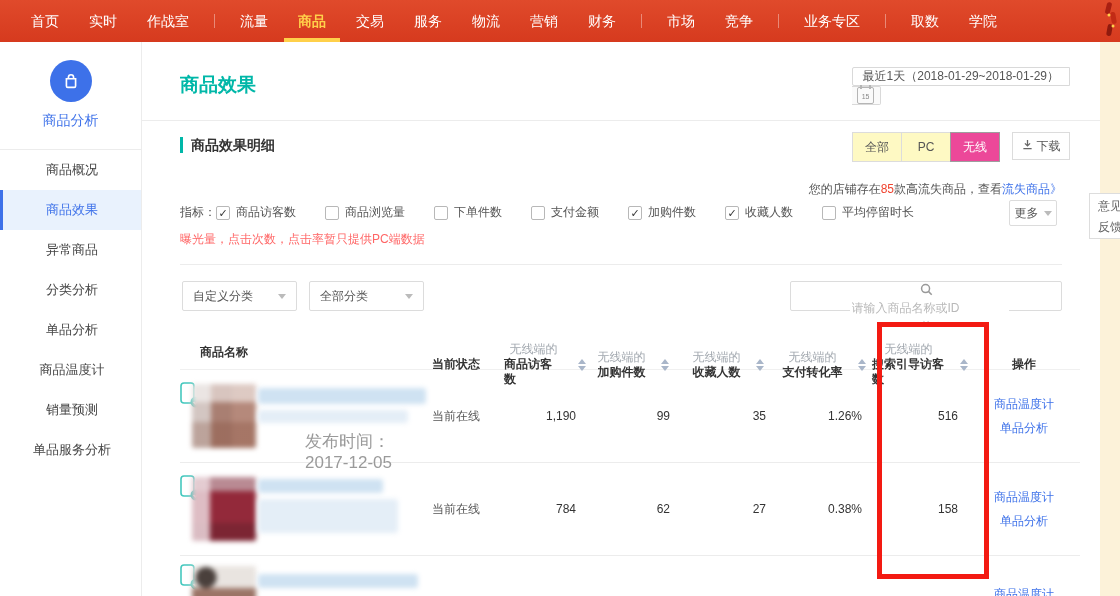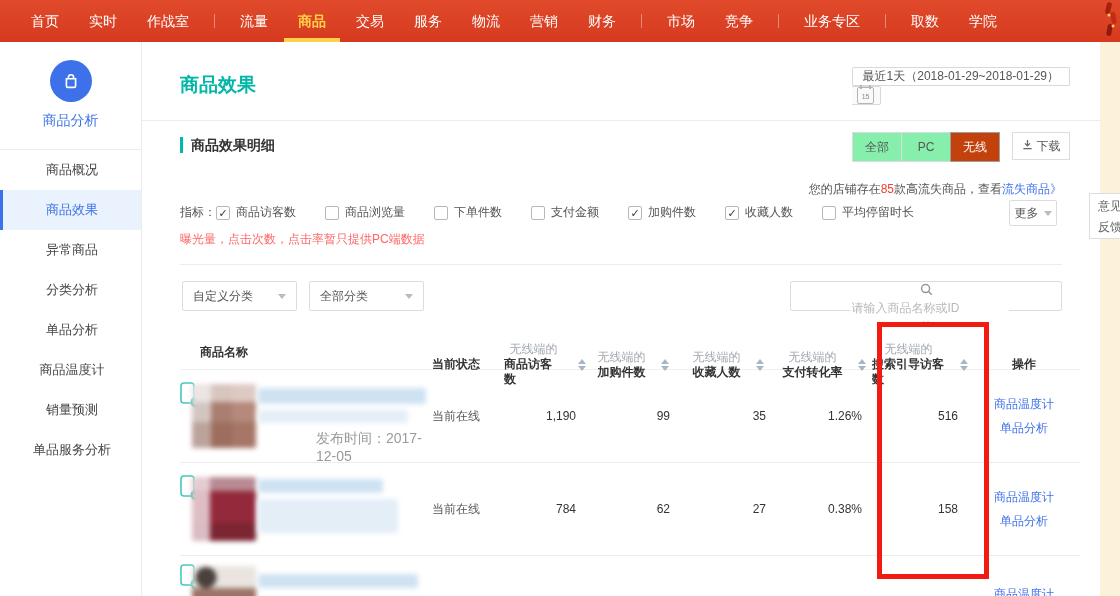--- a/index.html
+++ b/index.html
@@ -41,23 +41,23 @@
            display:flex;align-items:center;justify-content:center;background:#fafafa;cursor:pointer;}
   .cal-icon{width:15px;height:15px;border:1px solid #b5b5b5;border-radius:2px;position:relative;
             font-size:7px;color:#888;text-align:center;line-height:17px;}
   .cal-icon:before{content:"";position:absolute;left:2px;top:-3px;width:2px;height:4px;background:#b5b5b5;}
   .cal-icon:after{content:"";position:absolute;right:2px;top:-3px;width:2px;height:4px;background:#b5b5b5;}
 
   .section-row{position:absolute;left:0;top:90px;width:100%;height:30px;}
   .section-title{position:absolute;left:38px;top:5px;font-size:14px;font-weight:bold;color:#333;
                  border-left:3px solid #00b7a8;padding-left:8px;line-height:16px;}
   .tab-group{position:absolute;right:100px;top:0;display:flex;}
-  .tab-btn{width:48px;height:28px;border:1px solid #dcdcdc;background:#86efac;font-size:12px;color:#555;
+  .tab-btn{width:48px;height:28px;border:1px solid #dcdcdc;background:#fef9c3;font-size:12px;color:#555;
            display:flex;align-items:center;justify-content:center;margin-left:-1px;cursor:pointer;}
-  .tab-btn.active{background:#c2410c;border-color:#9e9e9e;color:#fff;}
+  .tab-btn.active{background:#ec4899;border-color:#9e9e9e;color:#fff;}
   .dl-btn{position:absolute;right:30px;top:0;width:58px;height:28px;border:1px solid #dcdcdc;background:#fff;
           font-size:12px;color:#555;display:flex;align-items:center;justify-content:center;gap:4px;cursor:pointer;box-sizing:border-box;}
 
   .notice{position:absolute;top:139px;right:38px;font-size:12px;color:#555;}
   .notice .red{color:#f0412c;}
   .notice .link{color:#3d71e9;cursor:pointer;}
 
   .metrics-row{position:absolute;left:38px;top:162px;display:flex;align-items:center;font-size:12px;color:#555;}
   .metric-opt{display:flex;align-items:center;margin-right:29px;cursor:pointer;}
   .cb{width:14px;height:14px;border:1px solid #b8b8b8;border-radius:2px;background:#fff;margin-right:6px;
@@ -100,21 +100,21 @@
   .pimg{position:absolute;left:12px;top:14px;width:64px;height:64px;border-radius:2px;filter:blur(2.5px);}
   .mosaic1{background-image:linear-gradient(180deg,rgba(255,255,255,.55) 0 28%,rgba(0,0,0,0) 28% 60%,rgba(120,60,40,.25) 60%),
            linear-gradient(90deg,#d3c6c2 0 30%,#a97f72 30% 62%,#b5897b 62%);}
   .mosaic2{background-image:linear-gradient(90deg,rgba(235,215,220,.85) 0 28%,rgba(0,0,0,0) 28%),
            linear-gradient(180deg,#b98a93 0 22%,#93293a 22% 72%,#7c2533 72%);}
   .mosaic3{background-image:radial-gradient(circle at 22% 18%,#4a403c 0 14%,rgba(0,0,0,0) 15%),
            linear-gradient(180deg,#e9e4e0 0 35%,#9b7466 35% 70%,#7b4a38 70%);}
   .tbar{position:absolute;height:16px;border-radius:3px;background:#cfe2f2;filter:blur(2.5px);}
   .tbar.light{background:#e4eef7;}
   .phone-ic{position:absolute;left:0;top:12px;}
-  .pubinfo{position:absolute;left:136px;top:60px;font-size:14px;color:#9a9a9a;}
+  .pubinfo{position:absolute;left:125px;top:60px;font-size:17px;color:#9a9a9a;}
 
   
   .anno-box{position:absolute;left:877px;top:322px;width:112px;height:257px;border:5px solid #f31a12;
             box-sizing:border-box;z-index:40;pointer-events:none;}
   .feedback{position:absolute;left:1089px;top:193px;width:42px;height:46px;background:#fff;border:1px solid #ddd;
             box-sizing:border-box;font-size:12px;color:#666;text-align:center;line-height:21px;padding-top:2px;cursor:pointer;z-index:30;}
 </style>
 </head>
 <body>
 

